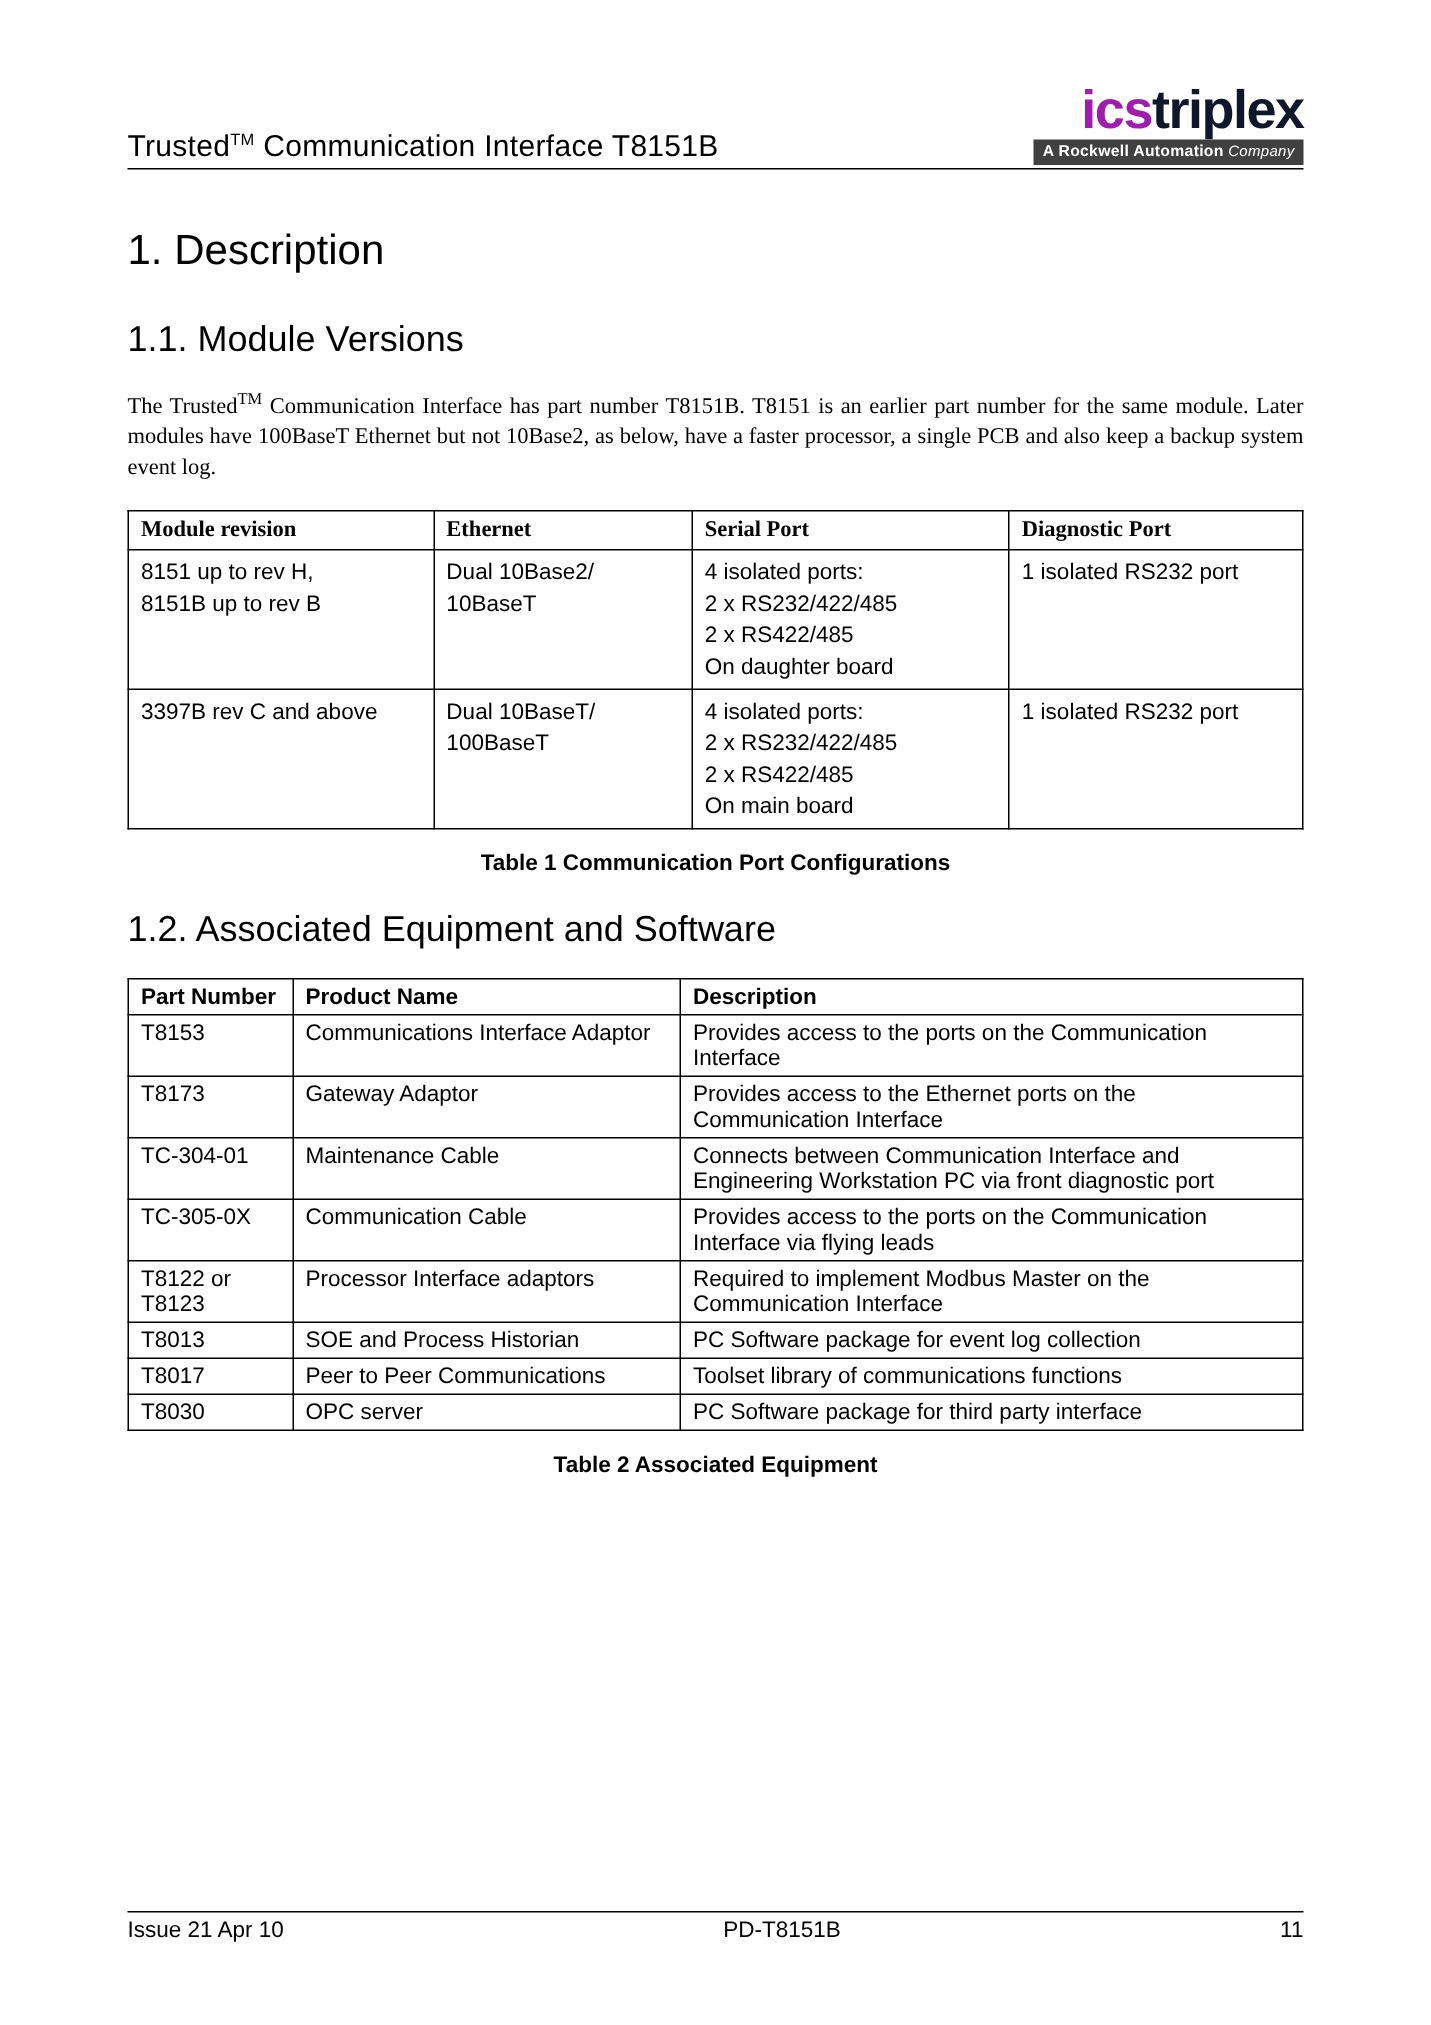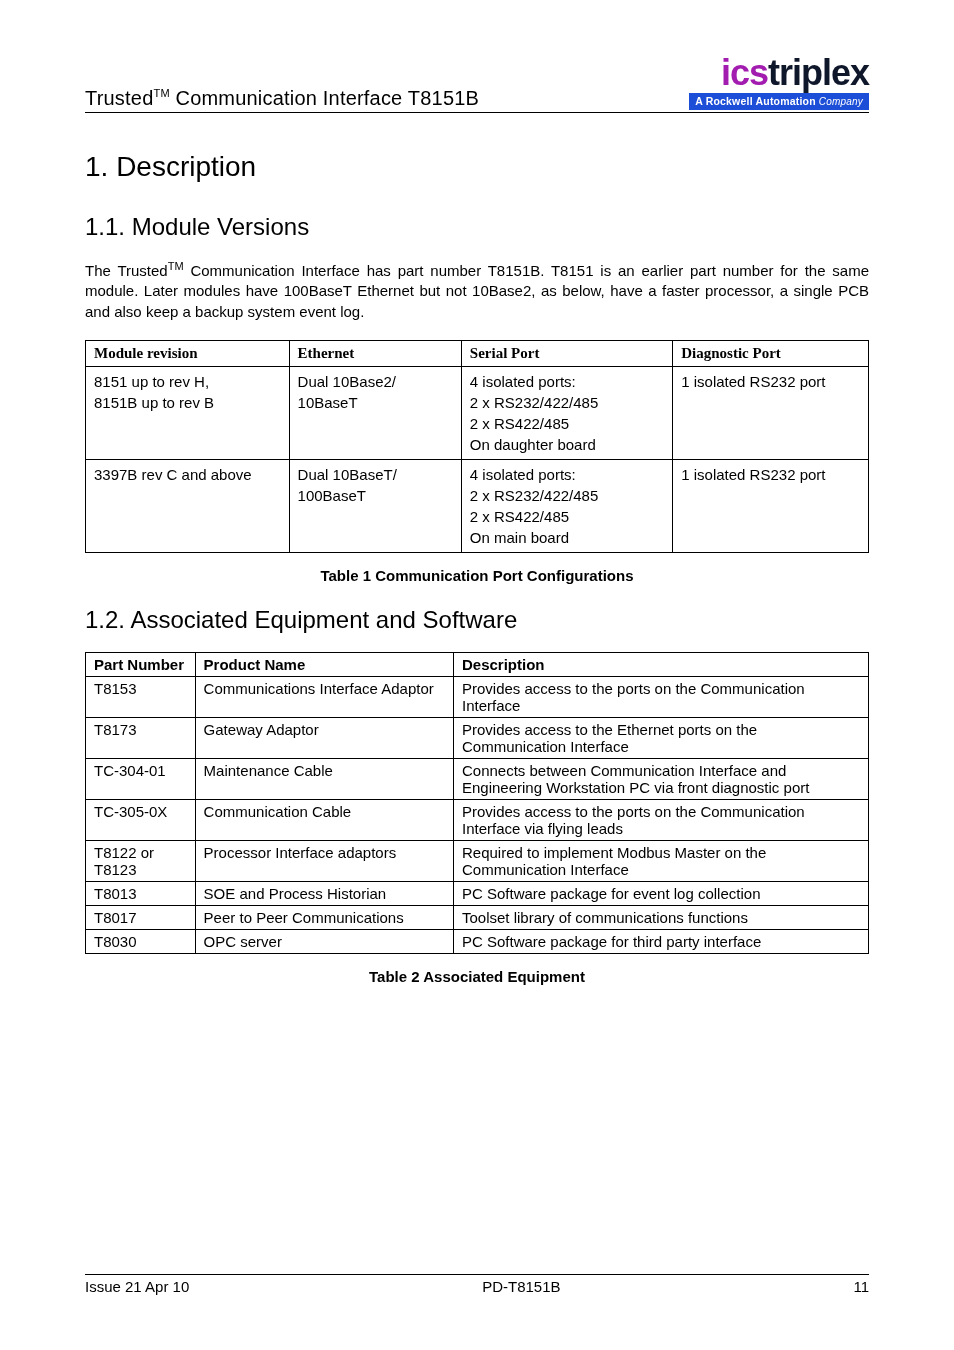--- a/index.html
+++ b/index.html
@@ -33,21 +33,21 @@
   .sup { font-size: 11px; vertical-align: super; }
   .logo {
     text-align: right;
     line-height: 1;
   }
   .logo-main { font-size: 36px; font-weight: 700; letter-spacing: -1px; }
   .logo-ics { color: #a21caf; }
   .logo-trip { color: #0f172a; }
   .logo-sub {
     display: inline-block;
-    background: #1d4ed8;
+    background: #404040;
     color: #fff;
     font-size: 10.5px;
     font-weight: 700;
     padding: 3px 6px;
     margin-top: 2px;
     letter-spacing: 0.2px;
   }
   .logo-sub .company { font-weight: 400; font-style: italic; font-size: 10px; }
   h1.section {
     font-size: 28px;
@@ -57,20 +57,21 @@
   h2.subsection {
     font-size: 24px;
     font-weight: 400;
     margin: 22px 0 18px 0;
   }
   p.body {
     font-size: 15px;
     line-height: 1.35;
     margin: 0 0 18px 0;
     text-align: justify;
+    font-family: Liberation Serif, serif;
   }
   table {
     border-collapse: collapse;
     width: 100%;
     font-size: 15px;
   }
   table.t1 th, table.t1 td {
     border: 1.2px solid #000;
     padding: 4px 8px;
     text-align: left;

